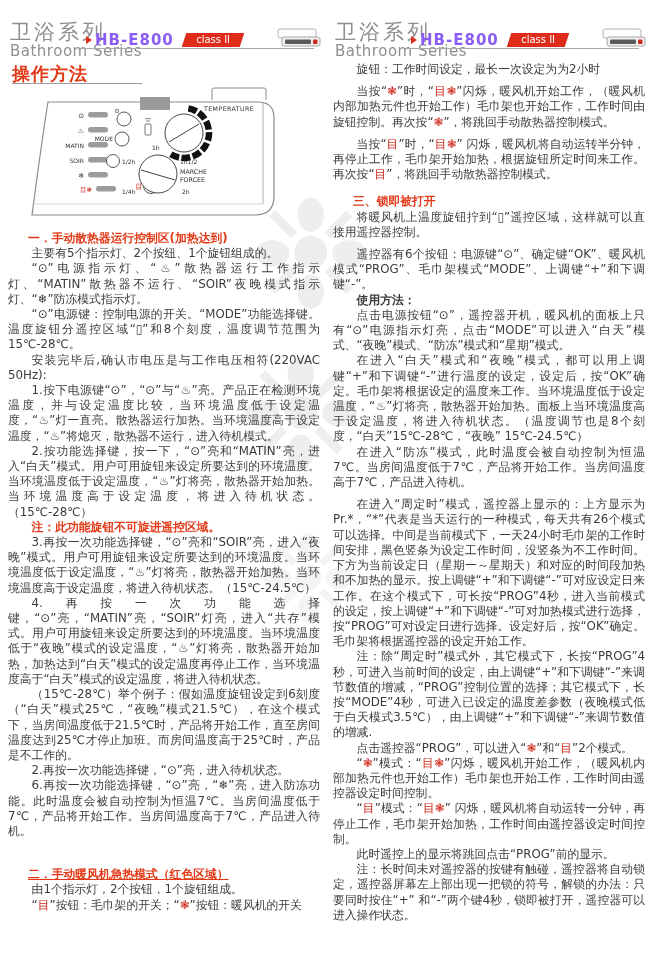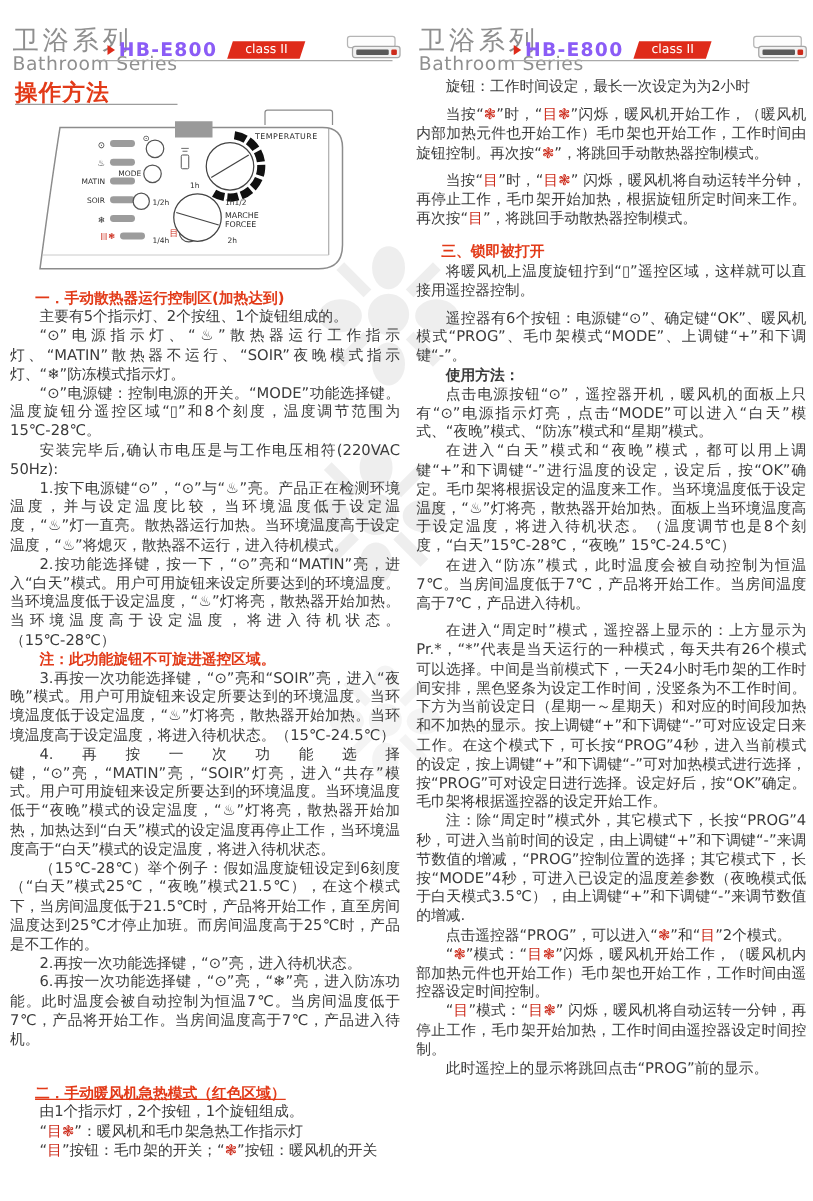--- a/index.html
+++ b/index.html
@@ -153,21 +153,20 @@
       <p class="para note">注：此功能旋钮不可旋进遥控区域。</p>
       <p class="para">3.再按一次功能选择键，“⊙”亮和“SOIR”亮，进入“夜晚”模式。用户可用旋钮来设定所要达到的环境温度。当环境温度低于设定温度，“♨”灯将亮，散热器开始加热。当环境温度高于设定温度，将进入待机状态。（15℃-24.5℃）</p>
       <p class="para">4.再按一次功能选择键，“⊙”亮，“MATIN”亮，“SOIR”灯亮，进入“共存”模式。用户可用旋钮来设定所要达到的环境温度。当环境温度低于“夜晚”模式的设定温度，“♨”灯将亮，散热器开始加热，加热达到“白天”模式的设定温度再停止工作，当环境温度高于“白天”模式的设定温度，将进入待机状态。</p>
       <p class="para">（15℃-28℃）举个例子：假如温度旋钮设定到6刻度（“白天”模式25℃，“夜晚”模式21.5℃），在这个模式下，当房间温度低于21.5℃时，产品将开始工作，直至房间温度达到25℃才停止加班。而房间温度高于25℃时，产品是不工作的。</p>
       <p class="para">2.再按一次功能选择键，“⊙”亮，进入待机状态。</p>
       <p class="para">6.再按一次功能选择键，“⊙”亮，“❄”亮，进入防冻功能。此时温度会被自动控制为恒温7℃。当房间温度低于7℃，产品将开始工作。当房间温度高于7℃，产品进入待机。</p>
     </div>
   <p class="para h h2">二．手动暖风机急热模式（红色区域）</p>
   <div>
       <p class="para">由1个指示灯，2个按钮，1个旋钮组成。</p>
-      <p class="para">“<span class="ri">目</span><span class="ri">❃</span>”：暖风机和毛巾架急热工作指示灯</p>
       <p class="para">“<span class="ri">目</span>”按钮：毛巾架的开关；“<span class="ri">❃</span>”按钮：暖风机的开关</p>
     </div>
 </div>
 
 <div class="col col-right">
   <div>
       <p class="para">旋钮：工作时间设定，最长一次设定为为2小时</p>
       <p class="para gap">当按“<span class="ri">❃</span>”时，“<span class="ri">目</span><span class="ri">❃</span>”闪烁，暖风机开始工作，（暖风机内部加热元件也开始工作）毛巾架也开始工作，工作时间由旋钮控制。再次按“<span class="ri">❃</span>”，将跳回手动散热器控制模式。</p>
       <p class="para gap">当按“<span class="ri">目</span>”时，“<span class="ri">目</span><span class="ri">❃</span>” 闪烁，暖风机将自动运转半分钟，再停止工作，毛巾架开始加热，根据旋钮所定时间来工作。再次按“<span class="ri">目</span>”，将跳回手动散热器控制模式。</p>
     </div>
@@ -178,14 +177,15 @@
       <p class="para sub">使用方法：</p>
       <p class="para">点击电源按钮“⊙”，遥控器开机，暖风机的面板上只有“⊙”电源指示灯亮，点击“MODE”可以进入“白天”模式、“夜晚”模式、“防冻”模式和“星期”模式。</p>
       <p class="para">在进入“白天”模式和“夜晚”模式，都可以用上调键“+”和下调键“-”进行温度的设定，设定后，按“OK”确定。毛巾架将根据设定的温度来工作。当环境温度低于设定温度，“♨”灯将亮，散热器开始加热。面板上当环境温度高于设定温度，将进入待机状态。（温度调节也是8个刻度，“白天”15℃-28℃，“夜晚” 15℃-24.5℃）</p>
       <p class="para">在进入“防冻”模式，此时温度会被自动控制为恒温7℃。当房间温度低于7℃，产品将开始工作。当房间温度高于7℃，产品进入待机。</p>
       <p class="para gap">在进入“周定时”模式，遥控器上显示的：上方显示为Pr.*，“*”代表是当天运行的一种模式，每天共有26个模式可以选择。中间是当前模式下，一天24小时毛巾架的工作时间安排，黑色竖条为设定工作时间，没竖条为不工作时间。下方为当前设定日（星期一～星期天）和对应的时间段加热和不加热的显示。按上调键“+”和下调键“-”可对应设定日来工作。在这个模式下，可长按“PROG”4秒，进入当前模式的设定，按上调键“+”和下调键“-”可对加热模式进行选择，按“PROG”可对设定日进行选择。设定好后，按“OK”确定。毛巾架将根据遥控器的设定开始工作。</p>
       <p class="para">注：除“周定时”模式外，其它模式下，长按“PROG”4秒，可进入当前时间的设定，由上调键“+”和下调键“-”来调节数值的增减，“PROG”控制位置的选择；其它模式下，长按“MODE”4秒，可进入已设定的温度差参数（夜晚模式低于白天模式3.5℃），由上调键“+”和下调键“-”来调节数值的增减.</p>
       <p class="para">点击遥控器“PROG”，可以进入“<span class="ri">❃</span>”和“<span class="ri">目</span>”2个模式。</p>
       <p class="para">“<span class="ri">❃</span>”模式：“<span class="ri">目</span><span class="ri">❃</span>”闪烁，暖风机开始工作，（暖风机内部加热元件也开始工作）毛巾架也开始工作，工作时间由遥控器设定时间控制。</p>
       <p class="para">“<span class="ri">目</span>”模式：“<span class="ri">目</span><span class="ri">❃</span>” 闪烁，暖风机将自动运转一分钟，再停止工作，毛巾架开始加热，工作时间由遥控器设定时间控制。</p>
       <p class="para">此时遥控上的显示将跳回点击“PROG”前的显示。</p>
+      <p class="para">注：长时间未对遥控器的按键有触碰，遥控器将自动锁定，遥控器屏幕左上部出现一把锁的符号，解锁的办法：只要同时按住“+” 和“-”两个键4秒，锁即被打开，遥控器可以进入操作状态。</p>
     </div>
 </div>
 
 </body></html>

